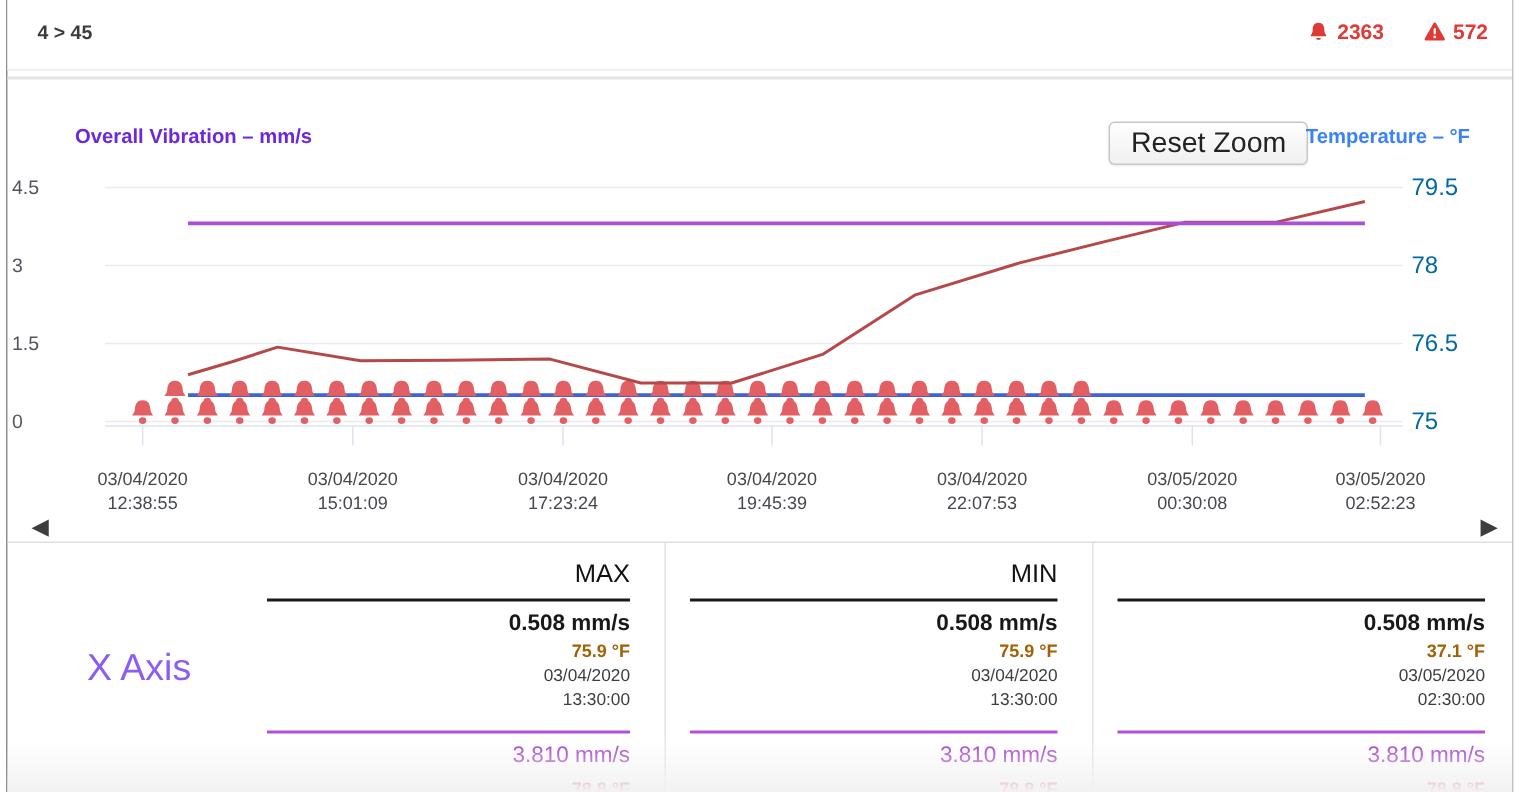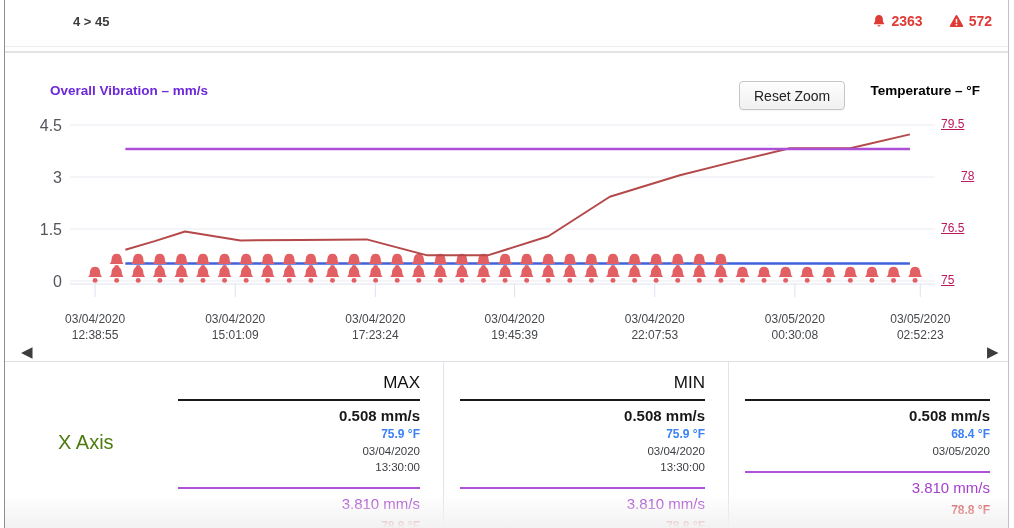--- a/index.html
+++ b/index.html
@@ -9,51 +9,51 @@
     -webkit-font-smoothing:antialiased;
   }
   .abs{position:absolute;}
   
   .edge-left{left:4px;top:0;bottom:0;width:1px;background:#8f8f8f;}
   .edge-right{left:1008px;top:0;bottom:0;width:1px;background:#c2c2c6;}
   .bottom-fade{left:5px;right:6px;bottom:0;height:34px;background:linear-gradient(rgba(255,255,255,0),#f2f2f3);pointer-events:none;}
 
   
   .topbar{left:5px;right:6px;top:0;height:46px;background:#fff;border-bottom:1px solid #ececec;}
-  .breadcrumb{left:25px;top:14px;font-size:13px;font-weight:bold;color:#3c3c3c;margin-left:48px;}
+  .breadcrumb{left:25px;top:14px;font-size:13px;font-weight:bold;color:#3c3c3c;}
   .badges{right:22px;top:13px;display:flex;align-items:center;gap:26px;text-align:right;}
   .badge{display:flex;align-items:center;gap:5px;color:#e03a36;font-size:14px;font-weight:bold;}
   .panel-top-rule{left:5px;right:6px;top:51px;height:2px;background:#e3e3e3;}
 
   
   .vib-label{left:50px;top:83px;font-size:13.5px;font-weight:bold;color:#6d28d9;}
-  .temp-label{right:34px;top:83px;font-size:13.5px;font-weight:bold;color:#000000;}
-  .reset-zoom{left:739px;top:81px;height:29px;padding:0 14px;font-size:14px;color:#222;
+  .temp-label{right:34px;top:83px;font-size:13.5px;font-weight:bold;color:#3b82f6;}
+  .reset-zoom{left:739px;top:81px;height:29px;padding:0 14px;font-size:19px;color:#222;
     background:linear-gradient(#fefefe,#f0f0f0);border:1px solid #c6c6c6;border-radius:4px;
     font-family:inherit;cursor:pointer;box-shadow:0 1px 1px rgba(0,0,0,.05);}
 
   
-  .y-tick-left{left:8px;width:54px;text-align:right;font-size:16px;color:#53565c;}
-  .y-tick-right{left:941px;width:54px;text-align:left;font-size:12px;color:#be185d;text-decoration:underline;}
+  .y-tick-left{left:8px;width:54px;font-size:13px;color:#53565c;}
+  .y-tick-right{left:941px;width:54px;text-align:left;font-size:16px;color:#0369a1;}
   .x-tick{top:311px;width:120px;margin-left:-60px;text-align:center;font-size:12px;line-height:16px;color:#45484d;}
   .scroll-arrow{top:343px;font-size:15px;color:#3d3d3d;cursor:pointer;line-height:18px;}
   #chart-svg{left:0;top:0;}
 
   
   .table-top-rule{left:5px;right:6px;top:361px;height:1px;background:#dcdfe3;}
   .tdiv{top:362px;bottom:0;width:1px;background:#e4e4e7;}
-  .row-label{left:58px;top:431px;font-size:20px;color:#4d7c0f;}
+  .row-label{left:58px;top:431px;font-size:25px;color:#8b5cf6;}
   .tcol{top:373px;text-align:right;}
   .tcol1{left:178px;width:242px;}
   .tcol2{left:460px;width:245px;}
   .tcol3{left:745px;width:245px;}
   .tcol-header{font-size:17px;height:21px;color:#111;}
   .tcol-rule{border-top:2px solid #1a1a1a;margin:5px 0 4px;}
   .tval-vib{font-size:15px;color:#17181a;line-height:21px;font-weight:bold;}
-  .tval-temp{font-size:12px;color:#3b82f6;font-weight:bold;line-height:17px;}
+  .tval-temp{font-size:12px;color:#a16207;font-weight:bold;line-height:17px;}
   .tval-date,.tval-time{font-size:11.5px;color:#3b3d40;line-height:16px;}
   .tcol-rule-purple{border-top:2px solid #b052d8;margin:12px 0 4px;}
   .tval-thr{font-size:15px;color:#a43ecb;line-height:21px;}
   .tval-thr-temp{font-size:12px;color:#cf3f3c;font-weight:bold;margin-top:4px;line-height:16px;}
 </style>
 </head>
 <body>
 
 <div class="abs edge-left"></div>
 <div class="abs edge-right"></div>
@@ -239,21 +239,21 @@
     <ellipse cx="915.105" cy="280.4" rx="2.5" ry="2.3" fill="#e25f63"></ellipse>
     <polyline points="125.36,249.7999999999998 154.77,241.13333333333316 185.04500000000002,231.42666666666645 240.405,240.43999999999994 300.09000000000003,240.0933333333331 366.69500000000005,239.39999999999992 427.245,255.34666666666683 487.79499999999996,255.34666666666683 548.345,236.2799999999998 609.76,196.75999999999976 679.8249999999999,175.26666666666677 735.1850000000001,161.39999999999992 789.68,148.22666666666674 850.23,148.22666666666674 909.915,134.35999999999987" fill="none" stroke="#b5494a" stroke-width="2" stroke-linejoin="round"></polyline>
     <line x1="125.36" x2="909.915" y1="148.92000000000002" y2="148.92000000000002" stroke="#ab4fd6" stroke-width="2.5"></line>
   </svg>
 
 <div class="abs y-tick-left" style="top: 117px;">4.5</div>
 <div class="abs y-tick-left" style="top: 169px;">3</div>
 <div class="abs y-tick-left" style="top: 221px;">1.5</div>
 <div class="abs y-tick-left" style="top: 273px;">0</div>
 <div class="abs y-tick-right" style="top: 117px;">79.5</div>
-<div class="abs y-tick-right" style="top: 169px; margin-left: 20px;">78</div>
+<div class="abs y-tick-right" style="top: 169px;">78</div>
 <div class="abs y-tick-right" style="top: 221px;">76.5</div>
 <div class="abs y-tick-right" style="top: 273px;">75</div>
 
 <div class="abs x-tick" style="left: 95.085px;">
     <div>03/04/2020</div>
     <div>12:38:55</div>
   </div>
 <div class="abs x-tick" style="left: 235.215px;">
     <div>03/04/2020</div>
     <div>15:01:09</div>
@@ -308,20 +308,21 @@
   <div class="tval-time">13:30:00</div>
   <div class="tcol-rule-purple"></div>
   <div class="tval-thr">3.810 mm/s</div>
   <div class="tval-thr-temp">78.8 °F</div>
 </div>
 
 <div class="abs tcol tcol3">
   <div class="tcol-header"></div>
   <div class="tcol-rule"></div>
   <div class="tval-vib">0.508 mm/s</div>
-  <div class="tval-temp">68.4 °F</div>
+  <div class="tval-temp">37.1 °F</div>
   <div class="tval-date">03/05/2020</div>
+  <div class="tval-time">02:30:00</div>
   <div class="tcol-rule-purple"></div>
   <div class="tval-thr">3.810 mm/s</div>
   <div class="tval-thr-temp">78.8 °F</div>
 </div>
 
 <div class="abs bottom-fade"></div>
 
 </body></html>

